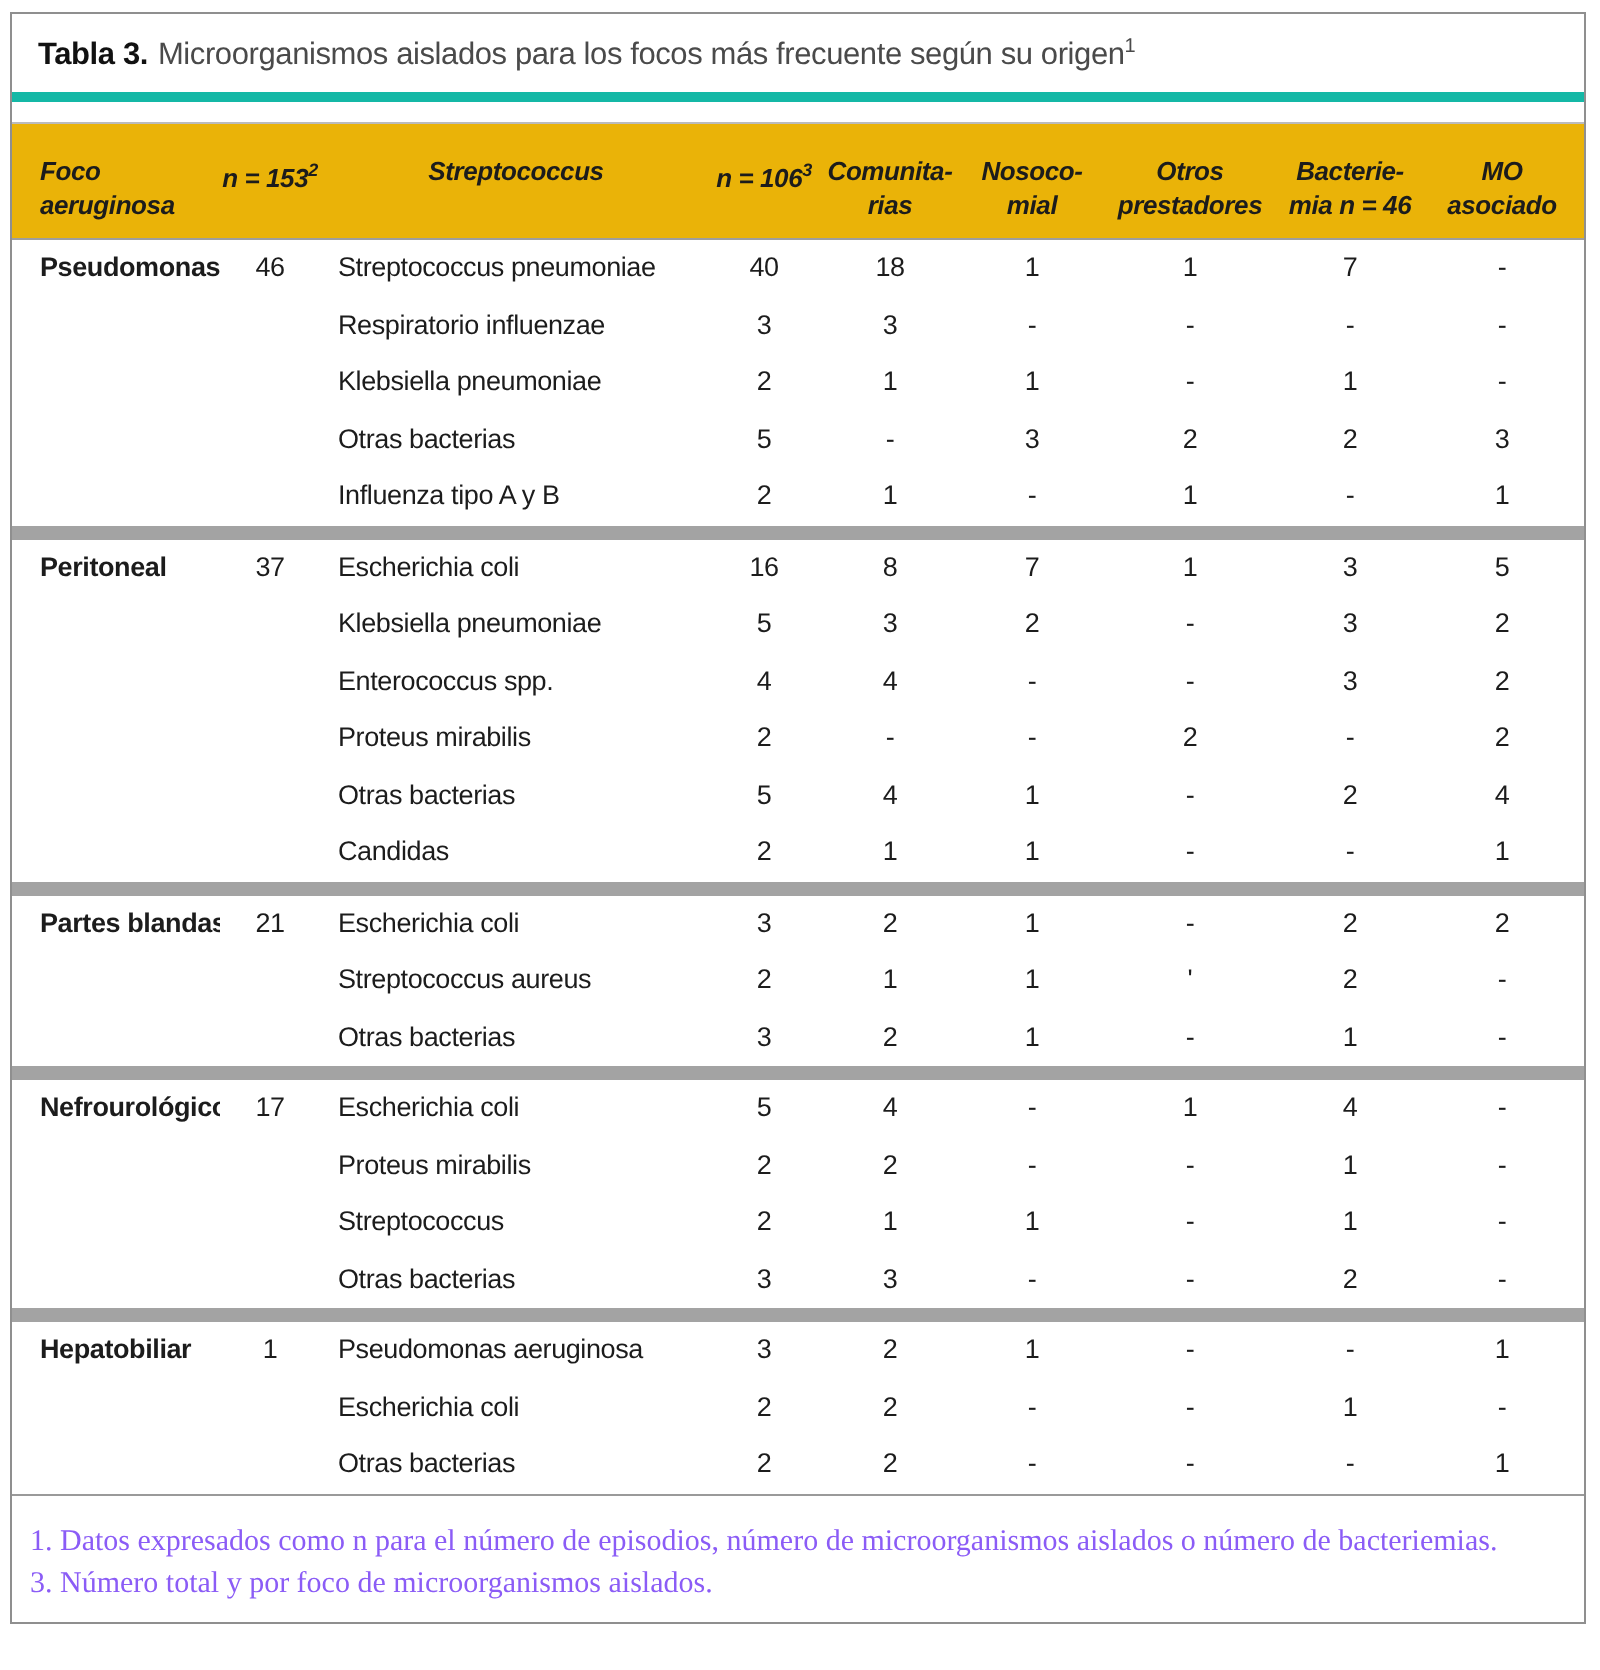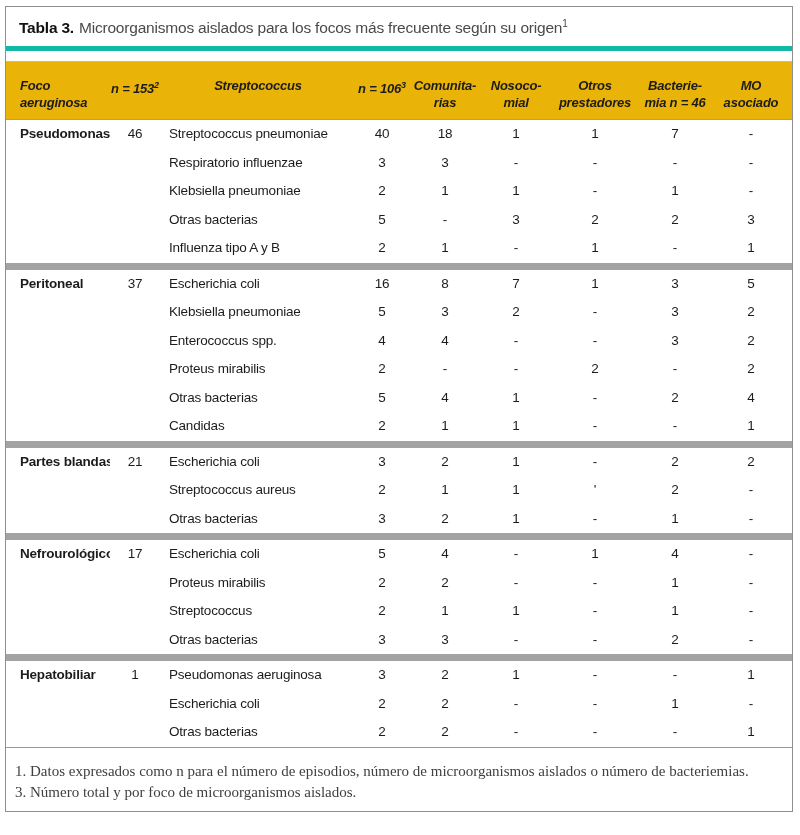--- a/index.html
+++ b/index.html
@@ -89,21 +89,21 @@
     padding-left: 9px;
   }
   td.num { text-align: center; }
   tr.section-start td { border-top: 7px solid #a3a3a3; }
   
   .footnotes {
     margin-top: 13px;
     padding-left: 9px;
     font-family: "Liberation Serif", serif;
     font-size: 15px;
-    color: #404040;
+    color: #8b5cf6;
   }
   .footnotes p {
     margin: 0;
     line-height: 21px;
   }
 </style>
 </head>
 <body>
 
 <div class="frame">

